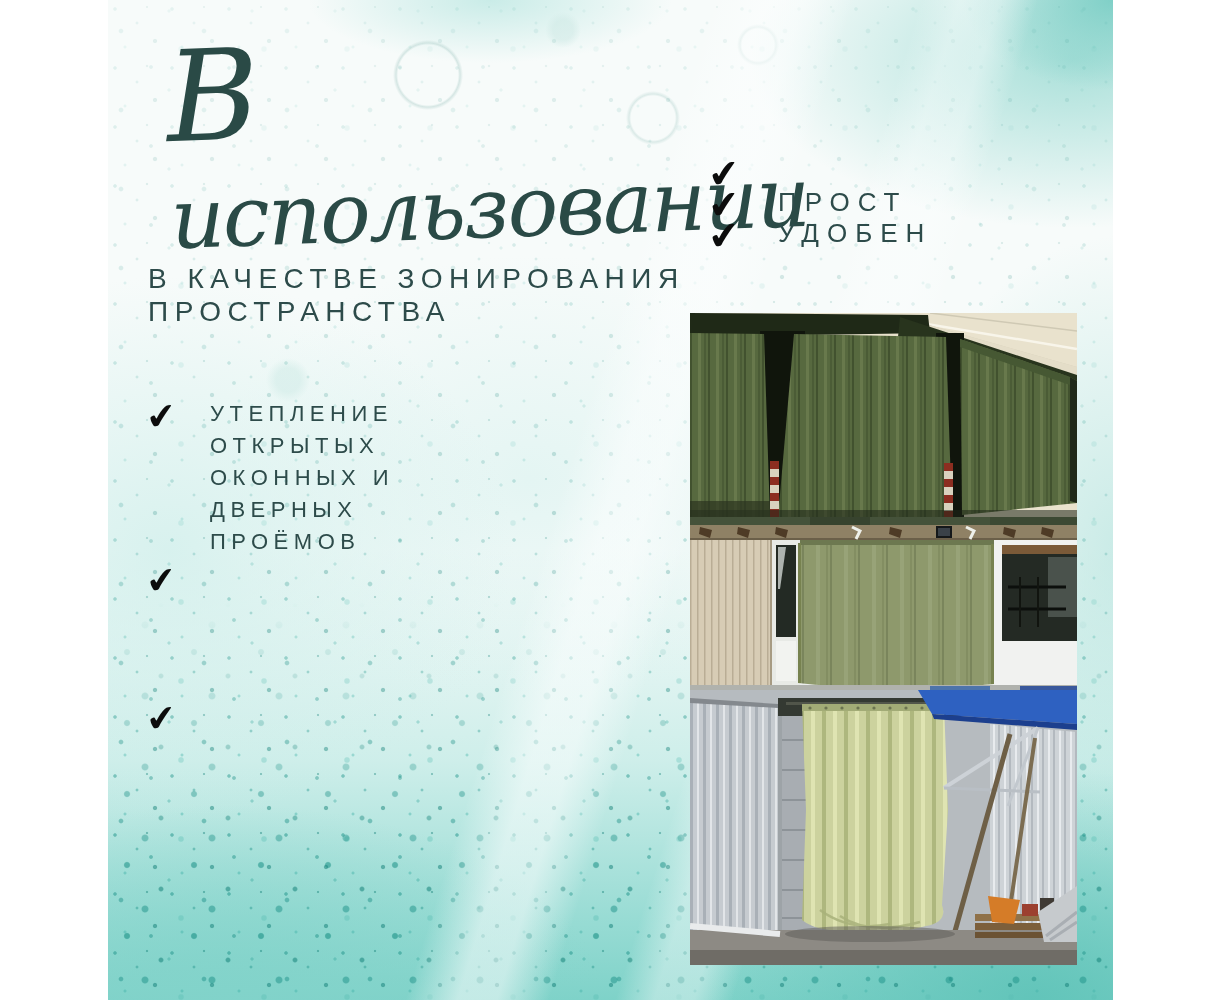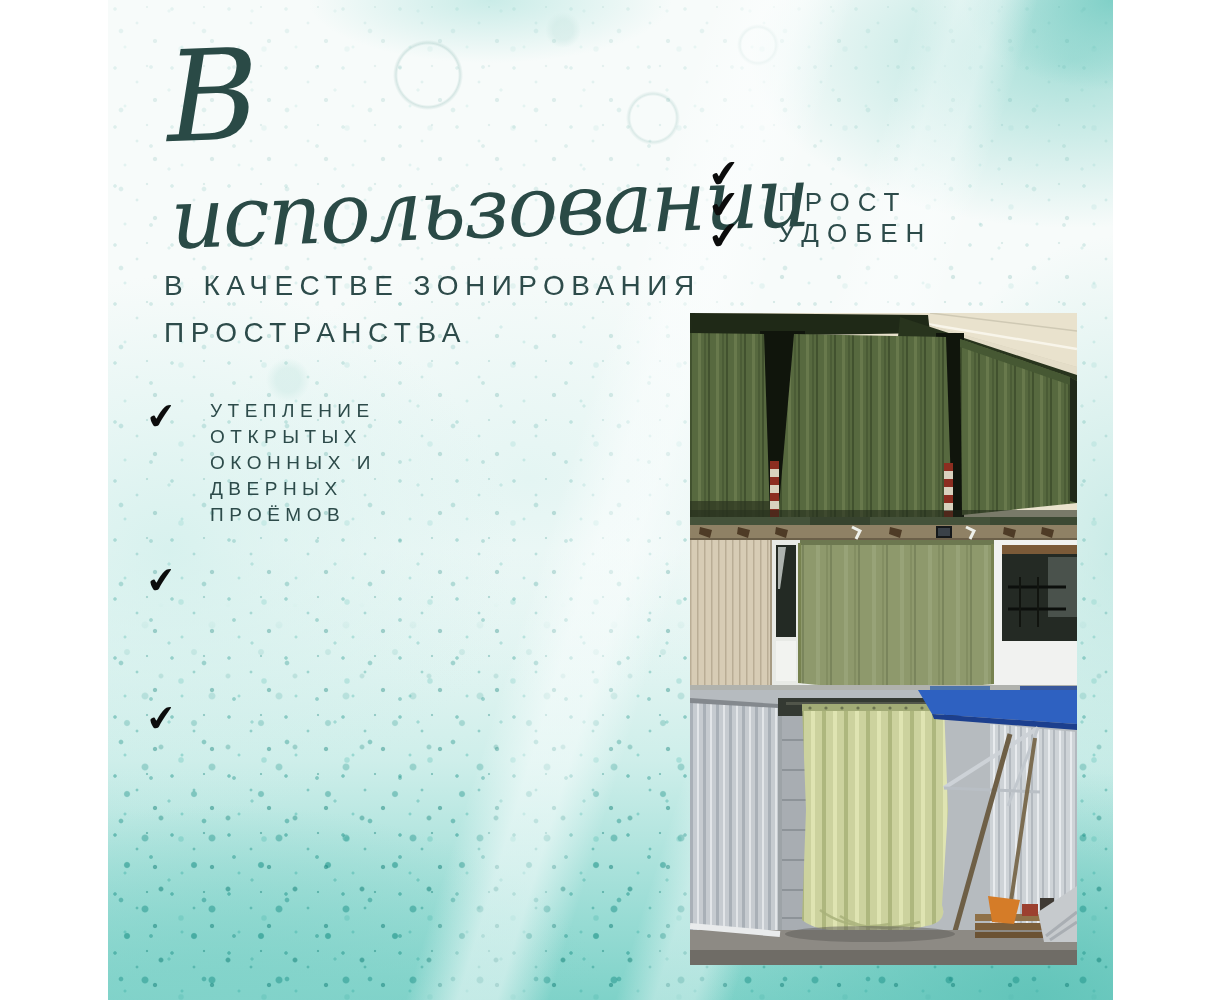--- a/index.html
+++ b/index.html
@@ -61,24 +61,24 @@
     position:absolute;left:168px;top:14px;width:700px;margin:0;
     font-family:"DejaVu Serif",serif;font-style:italic;font-weight:normal;
     font-size:84px;line-height:1.15;color:#2a4a46;transform:rotate(-2deg);letter-spacing:-2px;
   }
   .title::first-letter{font-size:1.5em;}
   .check{color:#0c0c0c;transform:rotate(-6deg);display:inline-block;}
   .qualities{position:absolute;left:708px;top:156px;margin:0;padding:0;list-style:none;}
   .q-row{display:flex;align-items:center;height:31px;}
   .q-check{font-size:38px;line-height:28px;width:70px;flex:none;}
   .q-label{font-size:26px;letter-spacing:8px;white-space:nowrap;}
-  .zoning{position:absolute;left:164px;top:262px;font-size:28px;line-height:47px;letter-spacing:6.5px;white-space:pre-line;}
+  .zoning{position:absolute;left:148px;top:262px;font-size:28px;line-height:33px;letter-spacing:6.5px;white-space:pre-line;}
   .benefit{position:absolute;left:146px;display:flex;align-items:flex-start;}
   .b-check{font-size:36px;line-height:30px;width:64px;flex:none;margin-top:2px;}
-  .b-text{font-size:19px;line-height:26px;letter-spacing:5.5px;white-space:pre-line;}
+  .b-text{font-size:22px;line-height:32px;letter-spacing:5.5px;white-space:pre-line;}
   .b1{top:398px;} .b2{top:562px;} .b3{top:700px;}
   
   .photo{position:absolute;left:690px;margin:0;line-height:0;}
   .p1{top:313px;} .p2{top:517px;} .p3{top:690px;}
   .photo svg{display:block;}
 </style>
 </head>
 <body>
 
 <div class="canvas">

